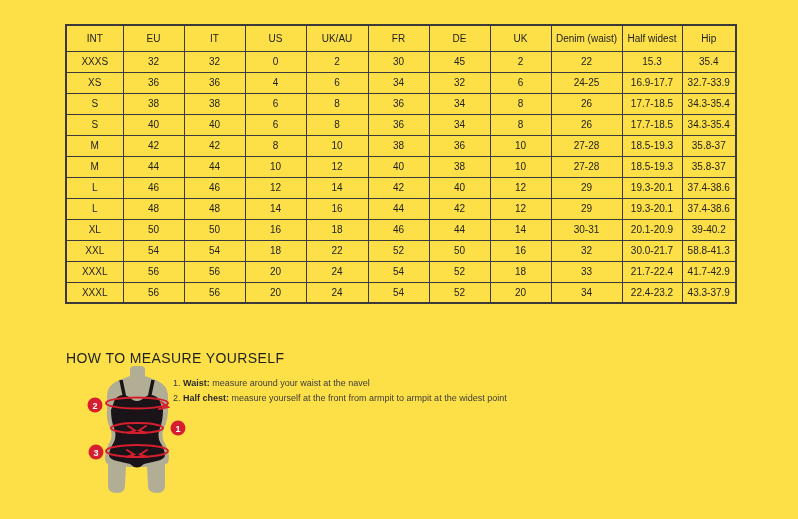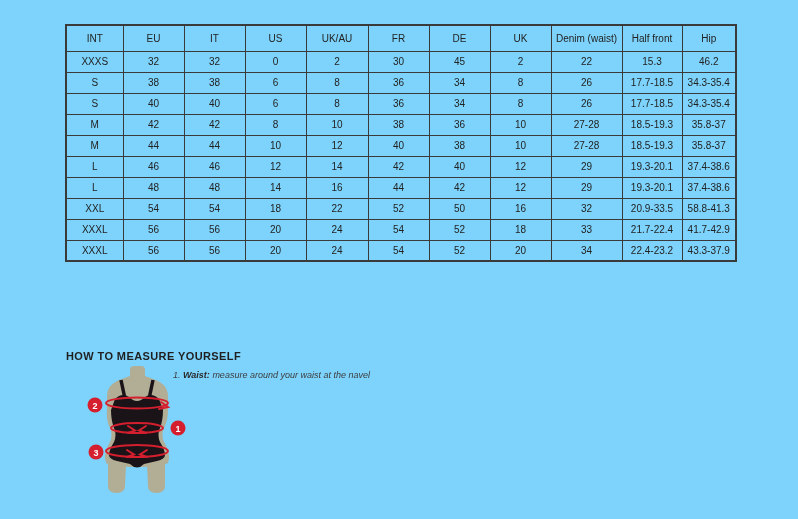--- a/index.html
+++ b/index.html
@@ -2,21 +2,21 @@
 <html style="--accent: #d51f2f; --mannequin: #b2ae95; --swimsuit: #1a1418; --table_border: #3a3a3a; --text: #222222;"><head>
 <meta charset="utf-8">
 <style>
   html, body {
     margin: 0; padding: 0;
     width: 798px; height: 519px;
     background: #ffffff;
     font-family: "Liberation Sans", sans-serif;
     overflow: hidden;
   }
-  .canvas { position: relative; width: 798px; height: 519px; background:#7dd3fc; }
+  .canvas { position: relative; width: 798px; height: 519px; background:#fde047; }
 
   
   table.size-chart {
     position: absolute; left: 65px; top: 24px;
     width: 670px;
     border-collapse: collapse;
     table-layout: fixed;
     border: 2px solid var(--table_border, #383838);
   }
   table.size-chart th, table.size-chart td {
@@ -35,25 +35,25 @@
   col.c0 { width: 57px; }
   col.c1, col.c2, col.c3, col.c5, col.c6, col.c7 { width: 61px; }
   col.c4 { width: 62px; }
   col.c8 { width: 71px; }
   col.c9 { width: 60px; }
   col.c10 { width: 54px; }
 
   
   .measure-heading {
     position: absolute; left: 66px; top: 350px;
-    font-size: 11px; font-weight: bold;
+    font-size: 14px; font-weight: normal;
     color: #1f1f1f; letter-spacing: 0.4px;
   }
   .figure-wrap { position: absolute; left: 84px; top: 366px; width: 105px; height: 132px; }
-  .steps { position: absolute; left: 173px; top: 370px; font-style: italic; }
+  .steps { position: absolute; left: 173px; top: 378px; }
   .step { height: 15px; line-height: 11px; font-size: 9px; color: #3c3c3c; }
   .step .num { font-weight: normal; color: #3c3c3c; }
   .step .lbl { font-weight: bold; color: #2a2a2a; }
 
   
   .body-fill   { fill: var(--mannequin, #b2ae95); }
   .suit-fill   { fill: var(--swimsuit, #1a1418); }
   .suit-stroke { stroke: var(--swimsuit, #1a1418); fill: none; }
   .tape-stroke { stroke: var(--accent, #d51f2f); fill: none; }
   .accent-fill { fill: var(--accent, #d51f2f); }
@@ -83,37 +83,50 @@
         <tr>
           <th>INT</th>
           <th>EU</th>
           <th>IT</th>
           <th>US</th>
           <th>UK/AU</th>
           <th>FR</th>
           <th>DE</th>
           <th>UK</th>
           <th>Denim (waist)</th>
-          <th>Half front</th>
+          <th>Half widest</th>
           <th>Hip</th>
         </tr>
       </thead>
     <tbody>
         <tr>
           <td>XXXS</td>
           <td>32</td>
           <td>32</td>
           <td>0</td>
           <td>2</td>
           <td>30</td>
           <td>45</td>
           <td>2</td>
           <td>22</td>
           <td>15.3</td>
-          <td>46.2</td>
+          <td>35.4</td>
+        </tr>
+        <tr>
+          <td>XS</td>
+          <td>36</td>
+          <td>36</td>
+          <td>4</td>
+          <td>6</td>
+          <td>34</td>
+          <td>32</td>
+          <td>6</td>
+          <td>24-25</td>
+          <td>16.9-17.7</td>
+          <td>32.7-33.9</td>
         </tr>
         <tr>
           <td>S</td>
           <td>38</td>
           <td>38</td>
           <td>6</td>
           <td>8</td>
           <td>36</td>
           <td>34</td>
           <td>8</td>
@@ -180,30 +193,43 @@
           <td>14</td>
           <td>16</td>
           <td>44</td>
           <td>42</td>
           <td>12</td>
           <td>29</td>
           <td>19.3-20.1</td>
           <td>37.4-38.6</td>
         </tr>
         <tr>
+          <td>XL</td>
+          <td>50</td>
+          <td>50</td>
+          <td>16</td>
+          <td>18</td>
+          <td>46</td>
+          <td>44</td>
+          <td>14</td>
+          <td>30-31</td>
+          <td>20.1-20.9</td>
+          <td>39-40.2</td>
+        </tr>
+        <tr>
           <td>XXL</td>
           <td>54</td>
           <td>54</td>
           <td>18</td>
           <td>22</td>
           <td>52</td>
           <td>50</td>
           <td>16</td>
           <td>32</td>
-          <td>20.9-33.5</td>
+          <td>30.0-21.7</td>
           <td>58.8-41.3</td>
         </tr>
         <tr>
           <td>XXXL</td>
           <td>56</td>
           <td>56</td>
           <td>20</td>
           <td>24</td>
           <td>54</td>
           <td>52</td>
@@ -278,15 +304,19 @@
         <text class="badge-num" x="12" y="89.5">3</text>
       </g>
     </svg>
   </div>
 
   <div class="steps">
     <div class="step">
       <span class="num">1.</span>
       <span class="lbl">Waist:</span><span class="txt"> measure around your waist at the navel</span>
     </div>
+    <div class="step">
+      <span class="num">2.</span>
+      <span class="lbl">Half chest:</span><span class="txt"> measure yourself at the front from armpit to armpit at the widest point</span>
+    </div>
   </div>
 
 </div>
 
 </body></html>

